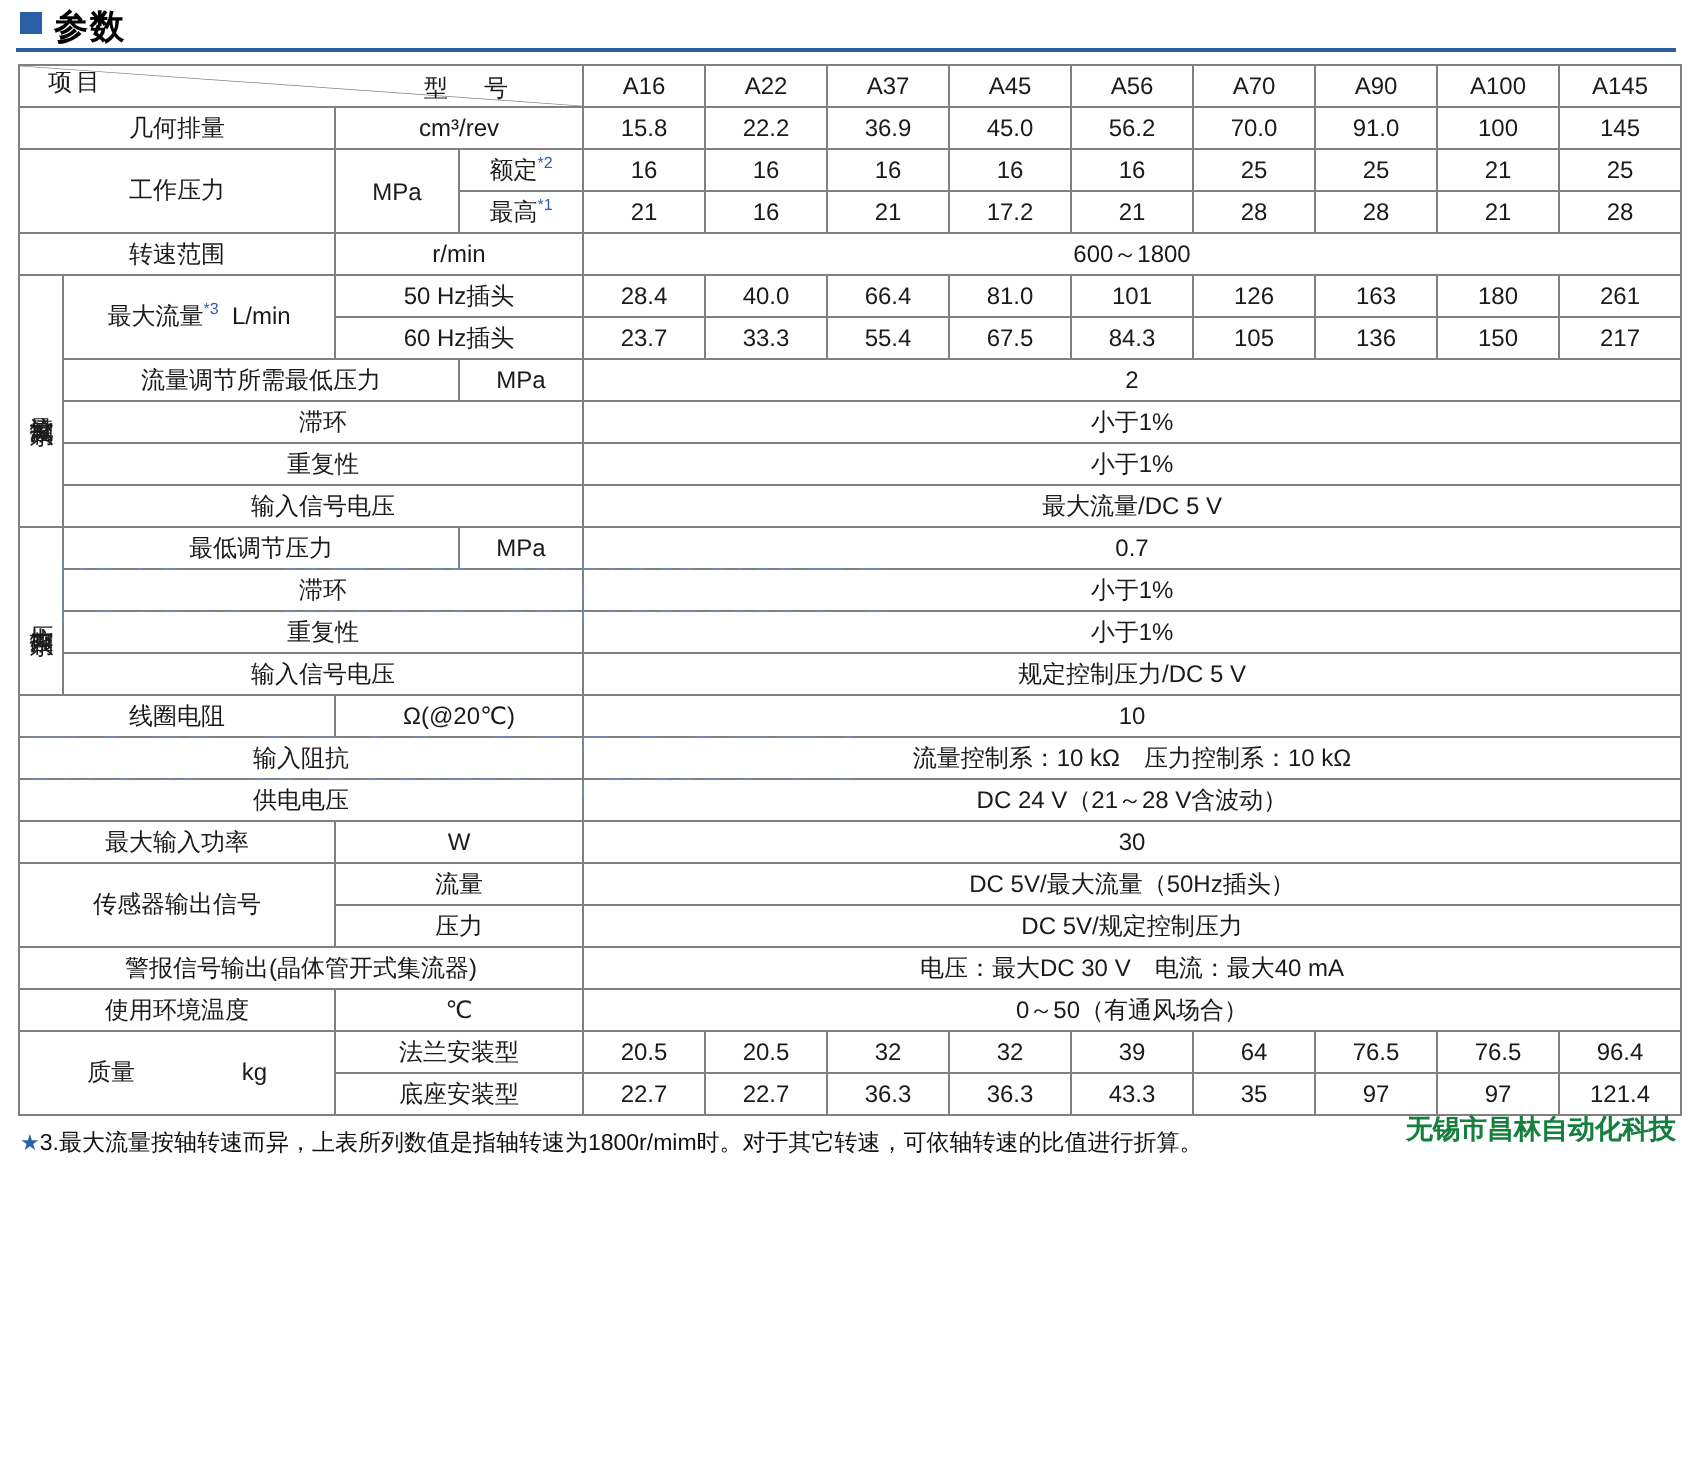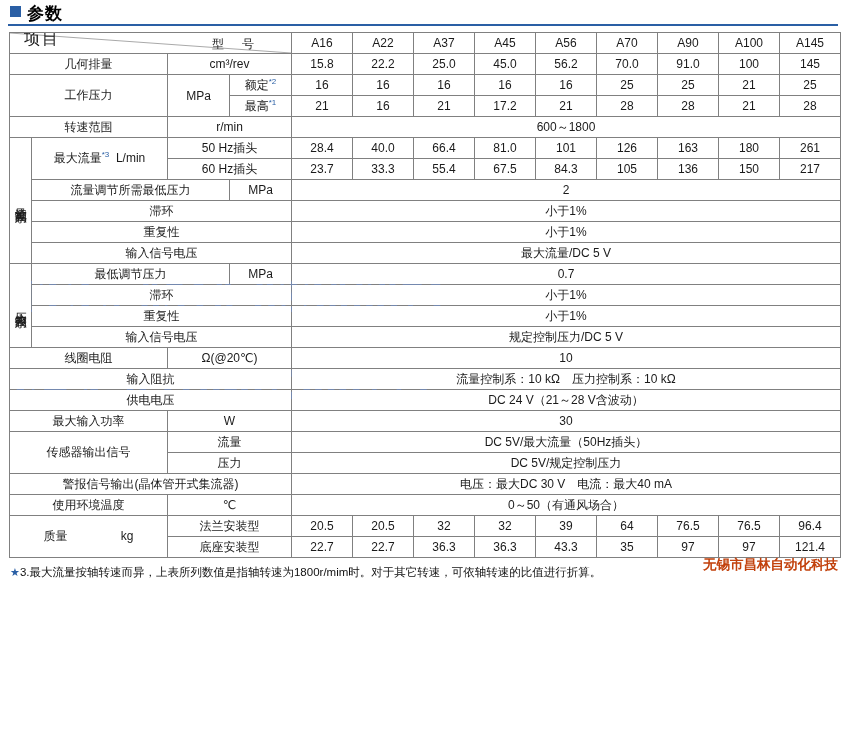--- a/index.html
+++ b/index.html
@@ -56,29 +56,29 @@
 
   
   td.diag{
     background:#c9e2f0;
     height:56px;
     padding:0;
   }
   .diagwrap{position:relative;width:100%;height:100%;}
   .diagwrap .ln{position:absolute;left:0;top:0;width:100%;height:100%;}
   .diagwrap .tr{position:absolute;right:34px;top:3px;font-size:12px;letter-spacing:3px;}
-  .diagwrap .bl{position:absolute;left:14px;bottom:3px;font-size:16px;letter-spacing:2px;}
+  .diagwrap .bl{position:absolute;left:14px;bottom:3px;font-size:12px;letter-spacing:2px;}
 
   
   .notes{margin:6px 0 0 10px;font-size:11.5px;line-height:1.55;color:#111;position:relative;}
   .notes div{white-space:nowrap;}
   .star{color:#2a5fa5;font-size:11px;}
   .company{
     position:absolute;right:8px;bottom:6px;
-    color:#c2410c;font-weight:bold;font-size:13.5px;
+    color:#15803d;font-weight:bold;font-size:13.5px;
     background:rgba(255,255,255,.0);
   }
 </style>
 </head>
 <body>
 
 <div class="page">
 
   <div class="hdr">
     <span class="sq"></span><span class="ttl">参数</span>
@@ -125,21 +125,21 @@
       <td class="hdrcell">A90</td>
       <td class="hdrcell">A100</td>
       <td class="hdrcell">A145</td>
     </tr>
 
     <tr>
       <td class="lbl" colspan="2">几何排量</td>
       <td class="unit" colspan="2">cm³/rev</td>
       <td class="val">15.8</td>
       <td class="val">22.2</td>
-      <td class="val">25.0</td>
+      <td class="val">36.9</td>
       <td class="val">45.0</td>
       <td class="val">56.2</td>
       <td class="val">70.0</td>
       <td class="val">91.0</td>
       <td class="val">100</td>
       <td class="val">145</td>
     </tr>
 
     <tr>
       <td class="lbl" colspan="2" rowspan="2">工作压力</td>

